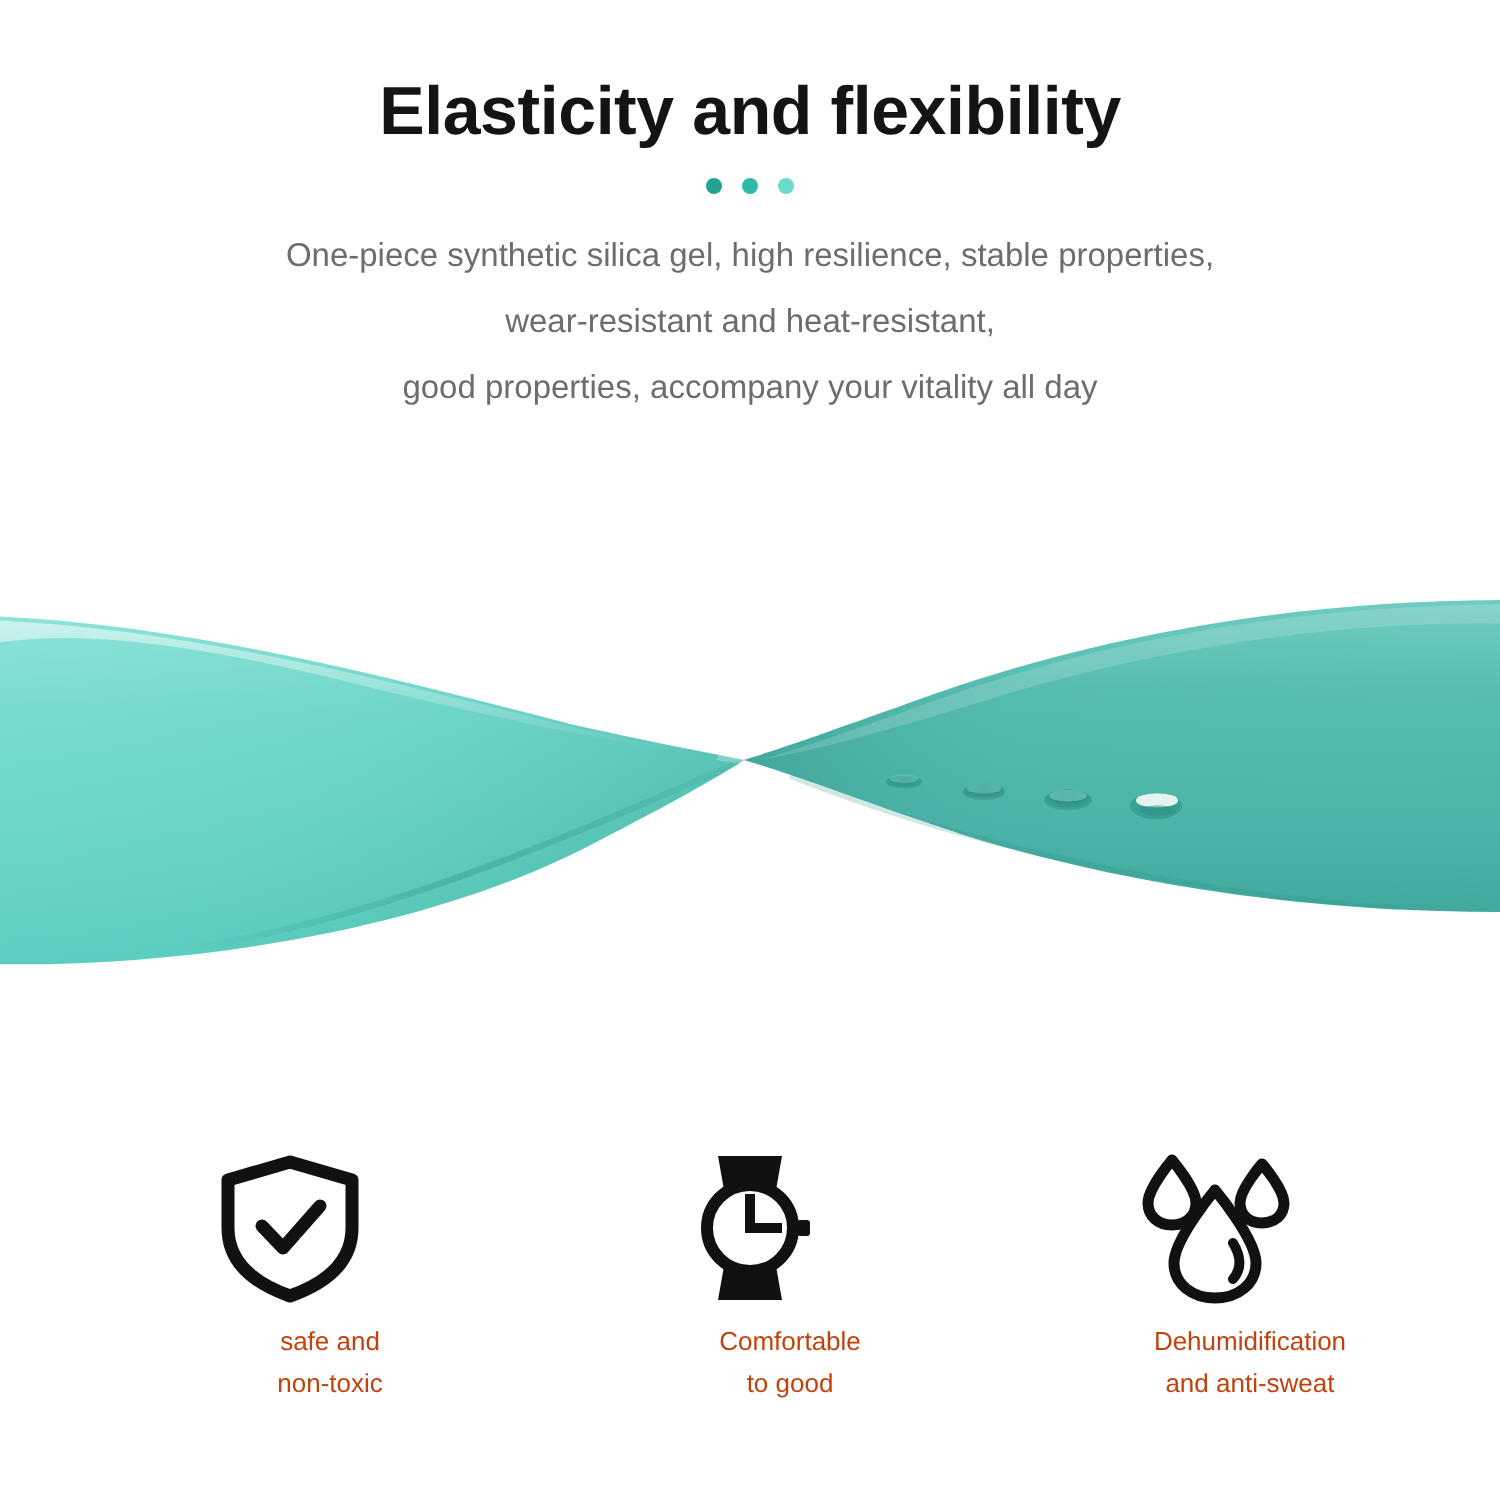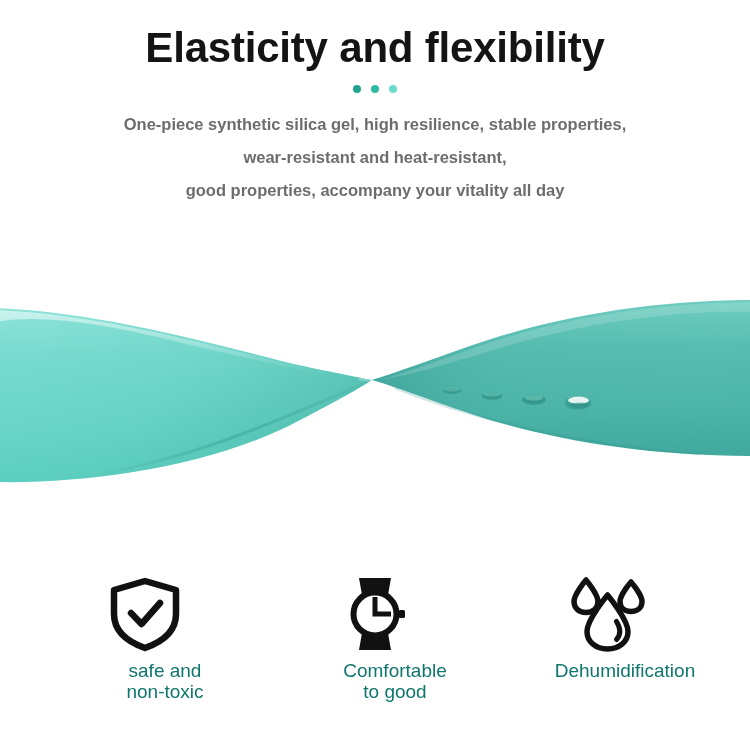--- a/index.html
+++ b/index.html
@@ -18,23 +18,23 @@
 
   
   .header {
     position: absolute;
     top: 0;
     left: 0;
     width: 750px;
     text-align: center;
   }
   .page-title {
-    margin: 0;
+    margin: 13px;
     padding-top: 24px;
-    font-size: 42px;
+    font-size: 34px;
     font-weight: 700;
     letter-spacing: -0.2px;
     color: #141414;
     line-height: 1.12;
   }
 
   .dot-row {
     margin-top: 13px;
     height: 9px;
     display: flex;
@@ -48,21 +48,21 @@
     border-radius: 50%;
     display: block;
   }
 
   .subtitle {
     margin: 0;
     padding-top: 15px;
     font-size: 16.5px;
     line-height: 33px;
     color: #6d6d6d;
-    font-weight: 700;
+    font-weight: 400;
   }
   .subtitle .line {
     display: block;
     white-space: nowrap;
   }
 
   
   .product-stage {
     position: absolute;
     left: 0;
@@ -93,23 +93,23 @@
   }
   .feature-icon {
     height: 78px;
     display: flex;
     align-items: center;
     justify-content: center;
   }
   .feature-label {
     margin-top: 7px;
     text-align: center;
-    font-size: 19px;
+    font-size: 13px;
     line-height: 21px;
-    color: #0f766e;
+    color: #c2410c;
     font-weight: 400;
     margin-left: 40px;
   }
   .feature-label .line {
     display: block;
     white-space: nowrap;
   }
 </style>
 </head>
 <body>
@@ -297,15 +297,16 @@
 
         <path d="M70 6 C70 6 59 18.5 59 25.5 C59 31.5 63.5 35.5 70 35.5 C76.5 35.5 81 31.5 81 25.5 C81 18.5 70 6 70 6 Z" fill="none" stroke="#111111" stroke-width="5.5" stroke-linejoin="round"></path>
 
         <path d="M46.5 19 C46.5 19 26 43.5 26 55.5 C26 66 35 73 46.5 73 C58 73 67 66 67 55.5 C67 43.5 46.5 19 46.5 19 Z" fill="none" stroke="#111111" stroke-width="5.5" stroke-linejoin="round"></path>
 
         <path d="M55.5 45.5 C59.5 52, 60 58.5, 55.5 63.5" fill="none" stroke="#111111" stroke-width="5" stroke-linecap="round"></path>
       </svg>
     </div>
     <div class="feature-label">
       <span class="line">Dehumidification</span>
+      <span class="line">and anti-sweat</span>
     </div>
   </div>
 </div>
 
 </body></html>

